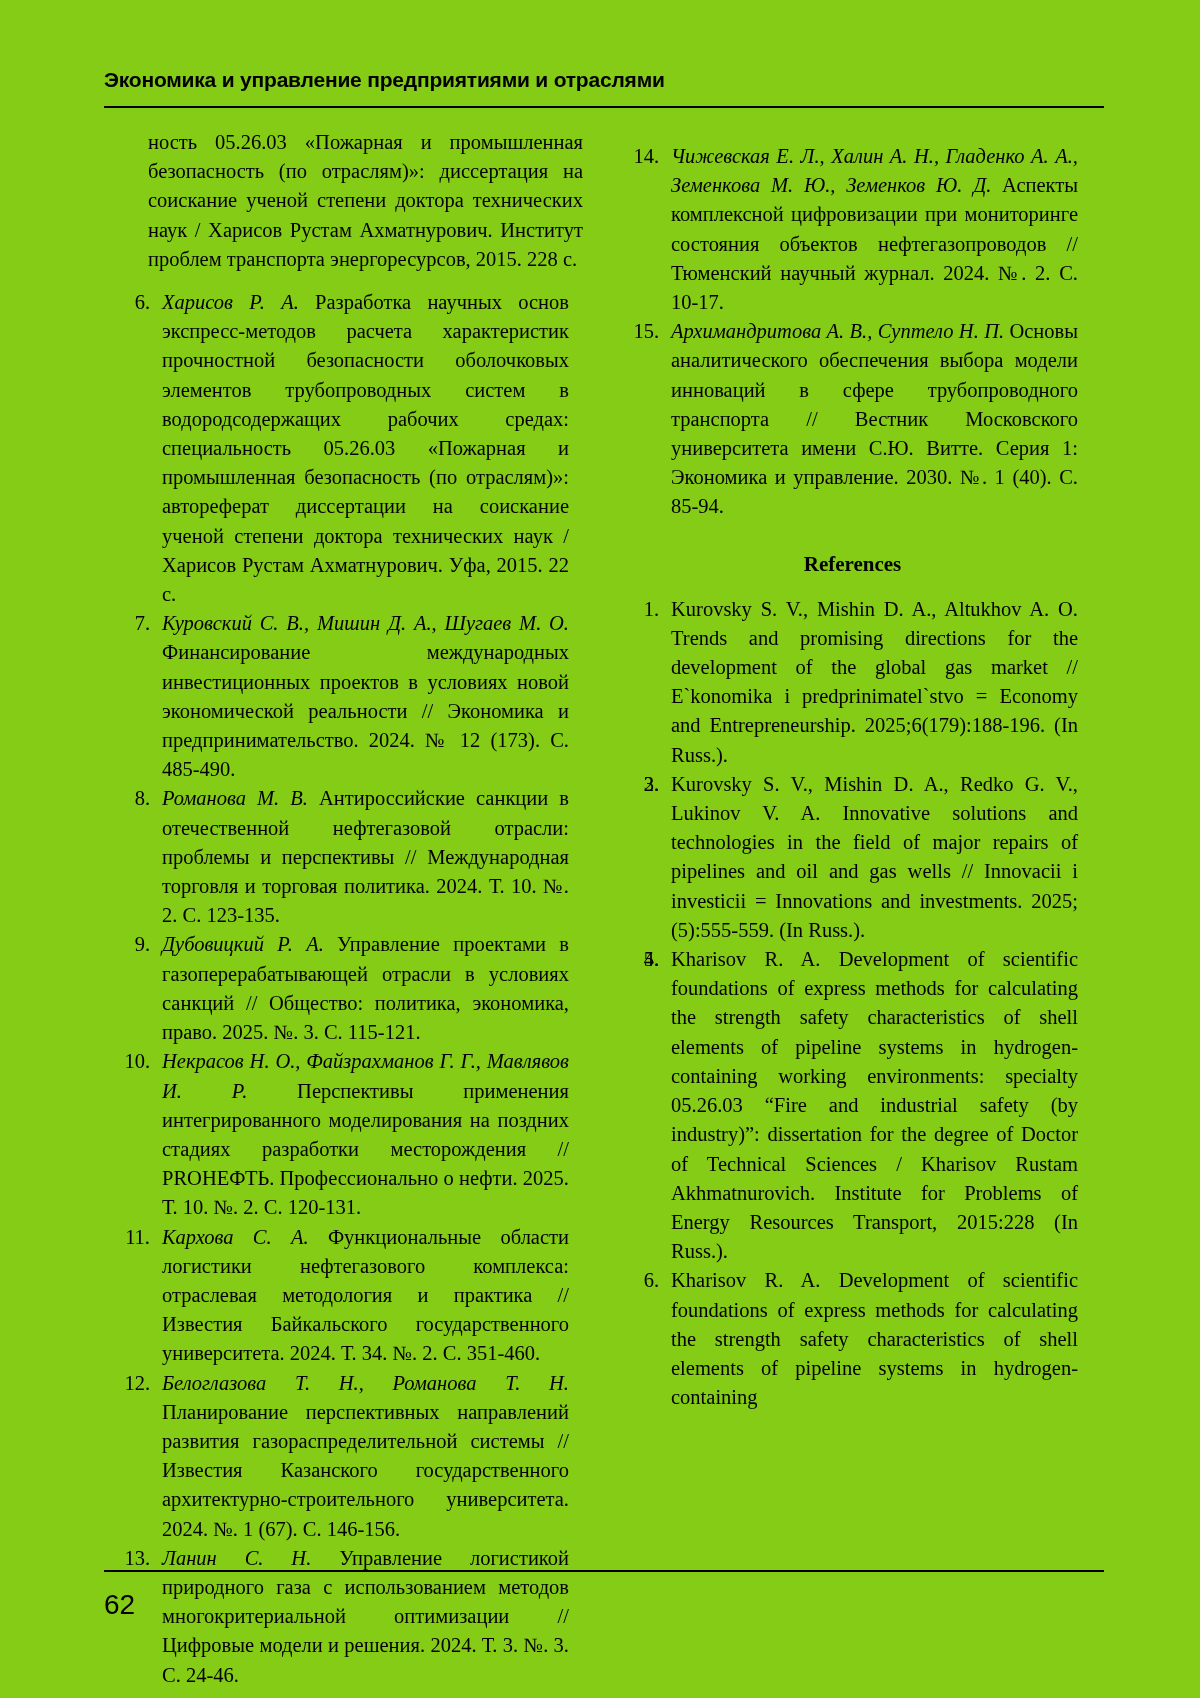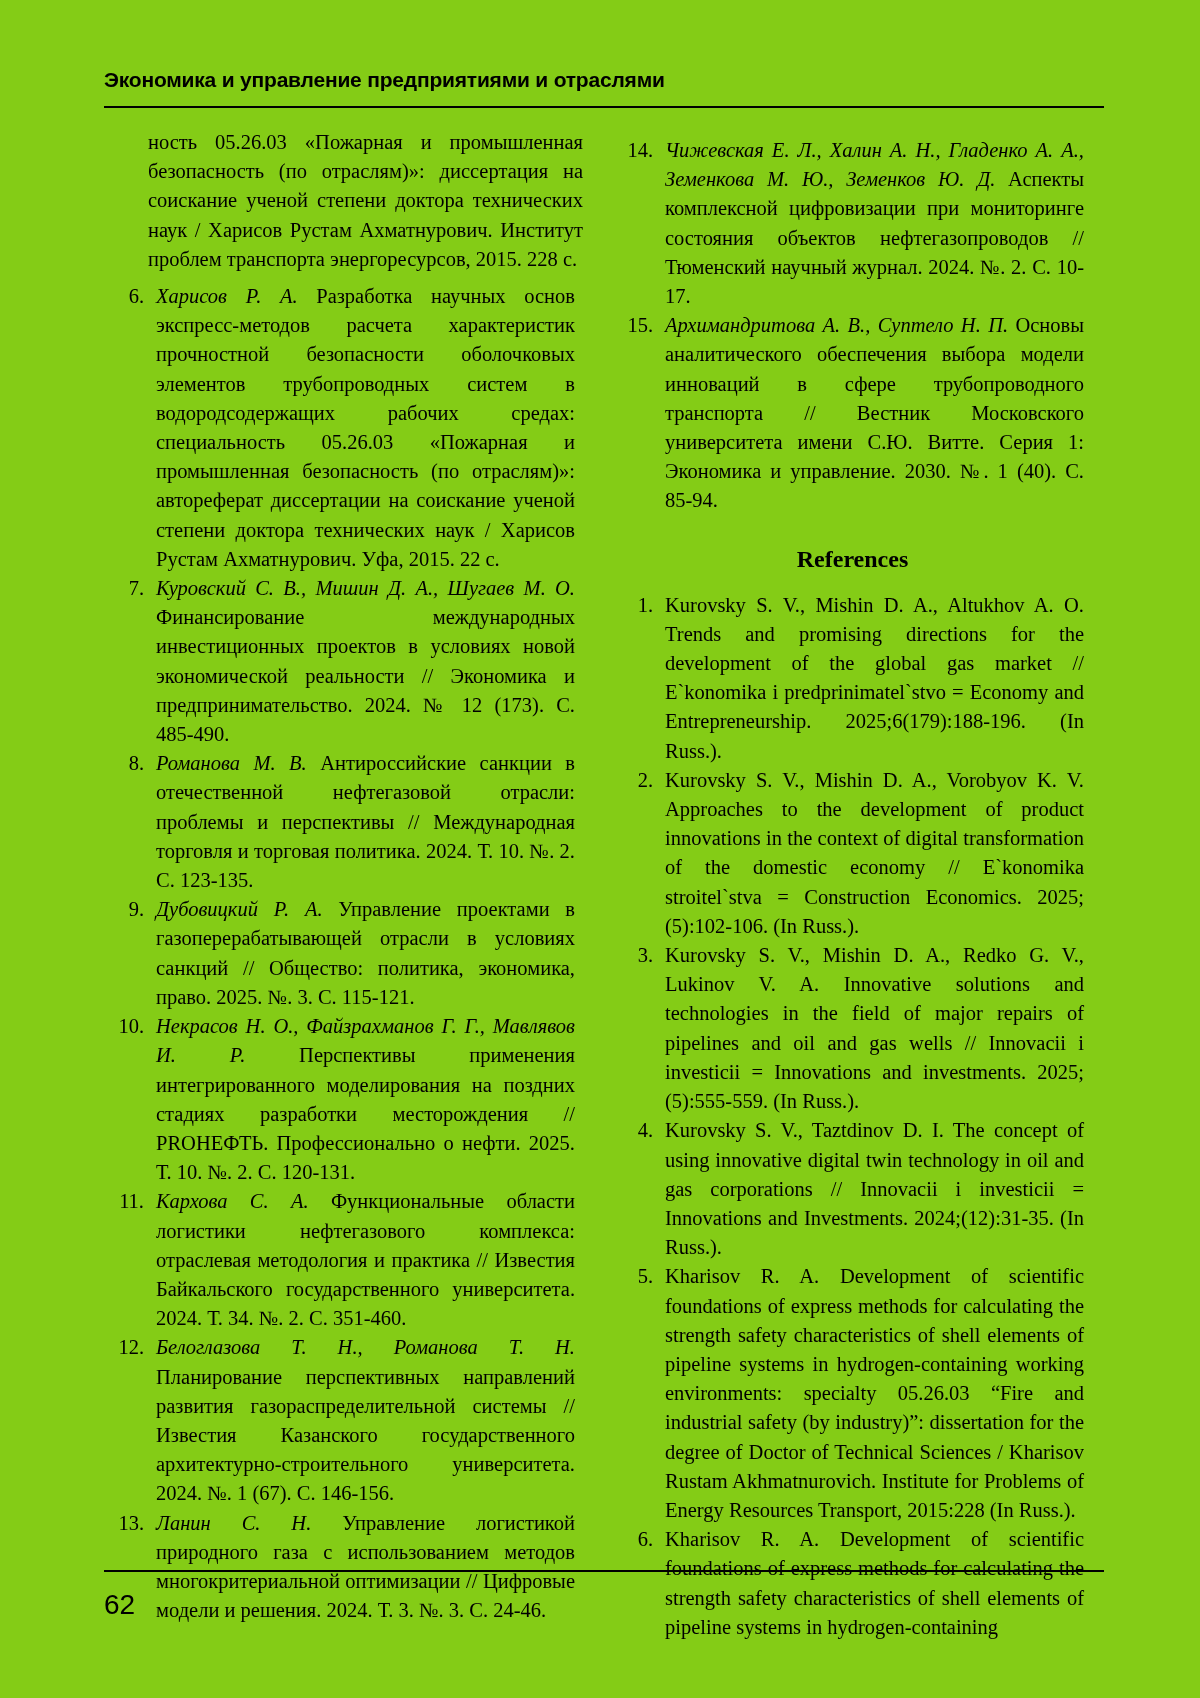--- a/index.html
+++ b/index.html
@@ -46,21 +46,21 @@
     width: 1000px;
     display: flex;
     gap: 30px;
   }
   .col {
     width: 479px;
   }
 
   ol.reflist {
     list-style: none;
-    margin: 8px;
+    margin: 14px;
     padding: 0;
   }
   ol.reflist li {
     position: relative;
     padding-left: 44px;
     margin: 0 0 0 0;
     font-size: 20.5px;
     line-height: 29.2px;
     text-align: justify;
     text-justify: inter-word;
@@ -83,21 +83,21 @@
     padding-left: 44px;
     text-indent: 0;
   }
   .it {
     font-style: italic;
   }
 
   .refs-heading {
     text-align: center;
     font-weight: bold;
-    font-size: 24px;
+    font-size: 21px;
     margin: 30px 0 18px 0;
     font-family: "Liberation Serif", serif;
   }
 
   
   .rule-bottom {
     position: absolute;
     left: 104px;
     top: 1570px;
     width: 1000px;
@@ -199,29 +199,27 @@
 
       <div class="refs-heading">References</div>
 
       <ol class="reflist">
         <li>
           <span class="num">1.</span>
           <span>Kurovsky S. V., Mishin D. A., Altukhov A. O. Trends and promising directions for the development of the global gas market // E`konomika i predprinimatel`stvo = Economy and Entrepreneurship. 2025;6(179):188-196. (In Russ.).</span>
         </li>
         <li>
           <span class="num">2.</span>
-          <span>Kurovsky S. V., Mishin D. A., Vorobyov K. V. Approaches to the development of product innovations in the context of digital transformation of the domestic economy // E`konomika stroitel`stva = Construction Economics. 2025;(5):102-106. (In Russ.).</span>
         </li>
         <li>
           <span class="num">3.</span>
           <span>Kurovsky S. V., Mishin D. A., Redko G. V., Lukinov V. A. Innovative solutions and technologies in the field of major repairs of pipelines and oil and gas wells // Innovacii i investicii = Innovations and investments. 2025;(5):555-559. (In Russ.).</span>
         </li>
         <li>
           <span class="num">4.</span>
-          <span>Kurovsky S. V., Taztdinov D. I. The concept of using innovative digital twin technology in oil and gas corporations // Innovacii i investicii = Innovations and Investments. 2024;(12):31-35. (In Russ.).</span>
         </li>
         <li>
           <span class="num">5.</span>
           <span>Kharisov R. A. Development of scientific foundations of express methods for calculating the strength safety characteristics of shell elements of pipeline systems in hydrogen-containing working environments: specialty 05.26.03 “Fire and industrial safety (by industry)”: dissertation for the degree of Doctor of Technical Sciences / Kharisov Rustam Akhmatnurovich. Institute for Problems of Energy Resources Transport, 2015:228 (In Russ.).</span>
         </li>
         <li>
           <span class="num">6.</span>
           <span>Kharisov R. A. Development of scientific foundations of express methods for calculating the strength safety characteristics of shell elements of pipeline systems in hydrogen-containing</span>
         </li>
       </ol>

